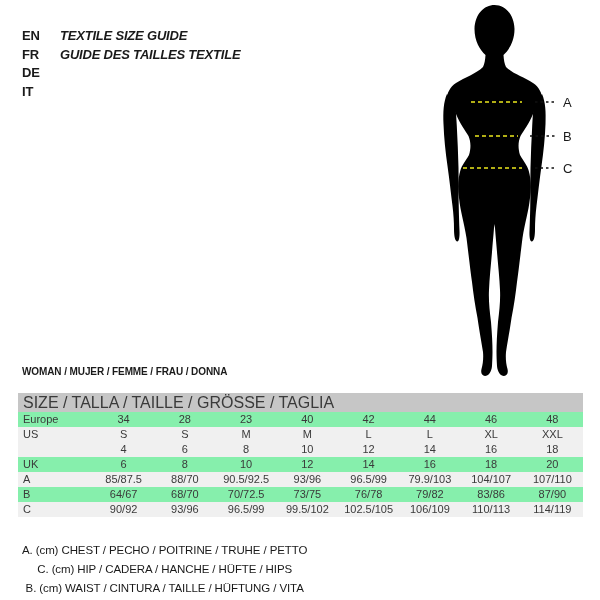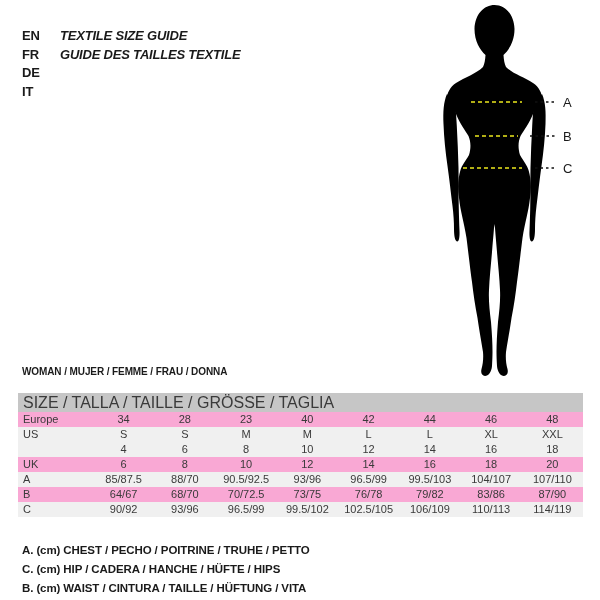--- a/index.html
+++ b/index.html
@@ -12,27 +12,27 @@
   .lang-row{display:flex;line-height:18.6px;font-size:13px;font-weight:bold;letter-spacing:-0.2px;}
   .lang-code{width:38px;flex:0 0 38px;}
   .lang-label{white-space:nowrap;font-style:italic;}
   
   .figure-wrap{position:absolute;left:425px;top:0;width:175px;height:385px;}
   
   .table-title{position:absolute;left:22px;top:366px;font-size:10px;font-weight:bold;letter-spacing:-0.1px;}
   
   .size-table{position:absolute;left:18px;top:393px;width:565px;font-size:11px;color:#3a3a3a;}
   .thead{background:#c6c6c6;height:19px;line-height:19px;padding-left:5px;font-size:16px;color:#3a3a3a;}
-  .trow{display:flex;height:15px;line-height:15px;background:#f9a8d4;}
+  .trow{display:flex;height:15px;line-height:15px;background:#86efac;}
   .trow.shaded{background:#f0f0f0;align-items:center;}
   .tlabel{flex:0 0 70px;padding-left:5px;text-align:left;}
   .tcell{flex:1;text-align:center;}
   
   .legend-block{position:absolute;left:22px;top:541px;}
-  .legend-line{font-size:11.5px;font-weight:bold;line-height:19px;letter-spacing:-0.1px;white-space:nowrap;}
+  .legend-line{font-size:11.5px;font-weight:normal;line-height:19px;letter-spacing:-0.1px;white-space:nowrap;text-align:center;}
 </style>
 </head>
 <body>
 
 <div class="lang-block">
   <div class="lang-row">
     <span class="lang-code">EN</span>
     <span class="lang-label">TEXTILE SIZE GUIDE</span>
   </div>
   <div class="lang-row">
@@ -190,21 +190,21 @@
         <span class="tcell">18</span>
         <span class="tcell">20</span>
       </div>
       <div class="trow shaded">
         <span class="tlabel">A</span>
         <span class="tcell">85/87.5</span>
         <span class="tcell">88/70</span>
         <span class="tcell">90.5/92.5</span>
         <span class="tcell">93/96</span>
         <span class="tcell">96.5/99</span>
-        <span class="tcell">99.5/103</span>
+        <span class="tcell">79.9/103</span>
         <span class="tcell">104/107</span>
         <span class="tcell">107/110</span>
       </div>
       <div class="trow">
         <span class="tlabel">B</span>
         <span class="tcell">64/67</span>
         <span class="tcell">68/70</span>
         <span class="tcell">70/72.5</span>
         <span class="tcell">73/75</span>
         <span class="tcell">76/78</span>

